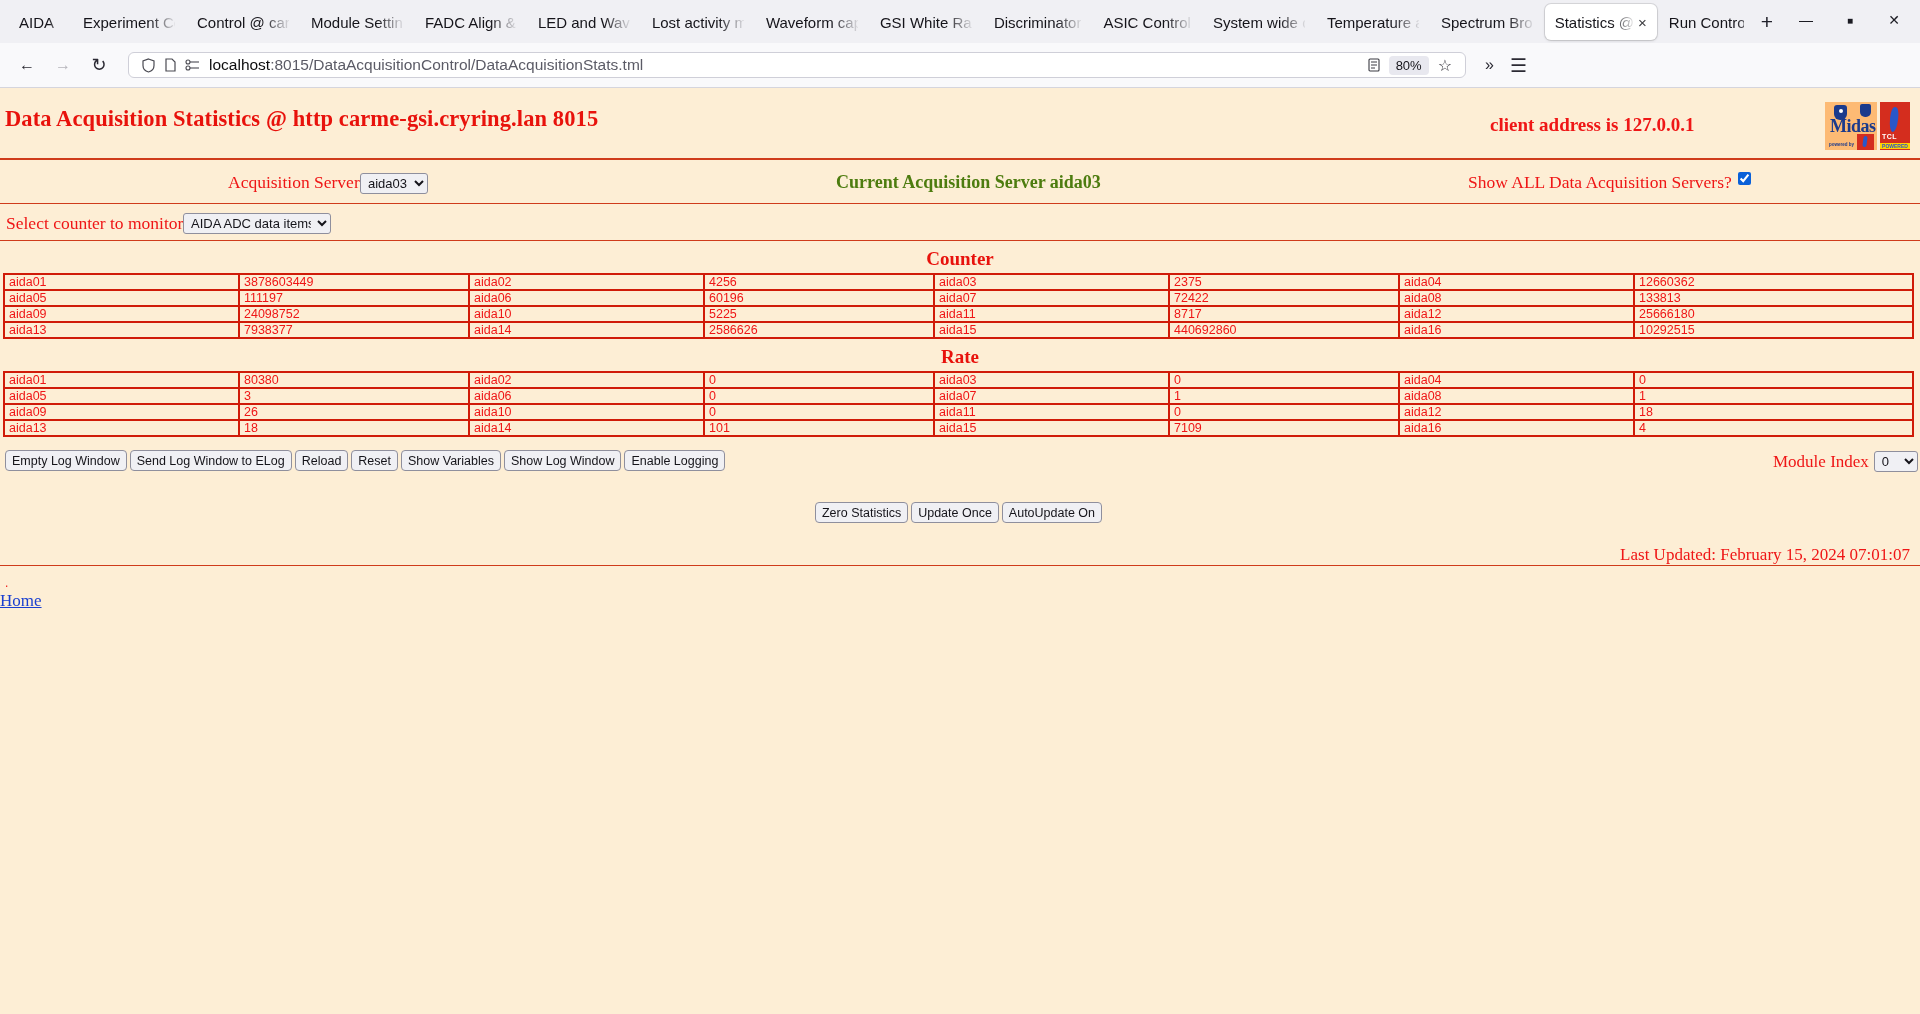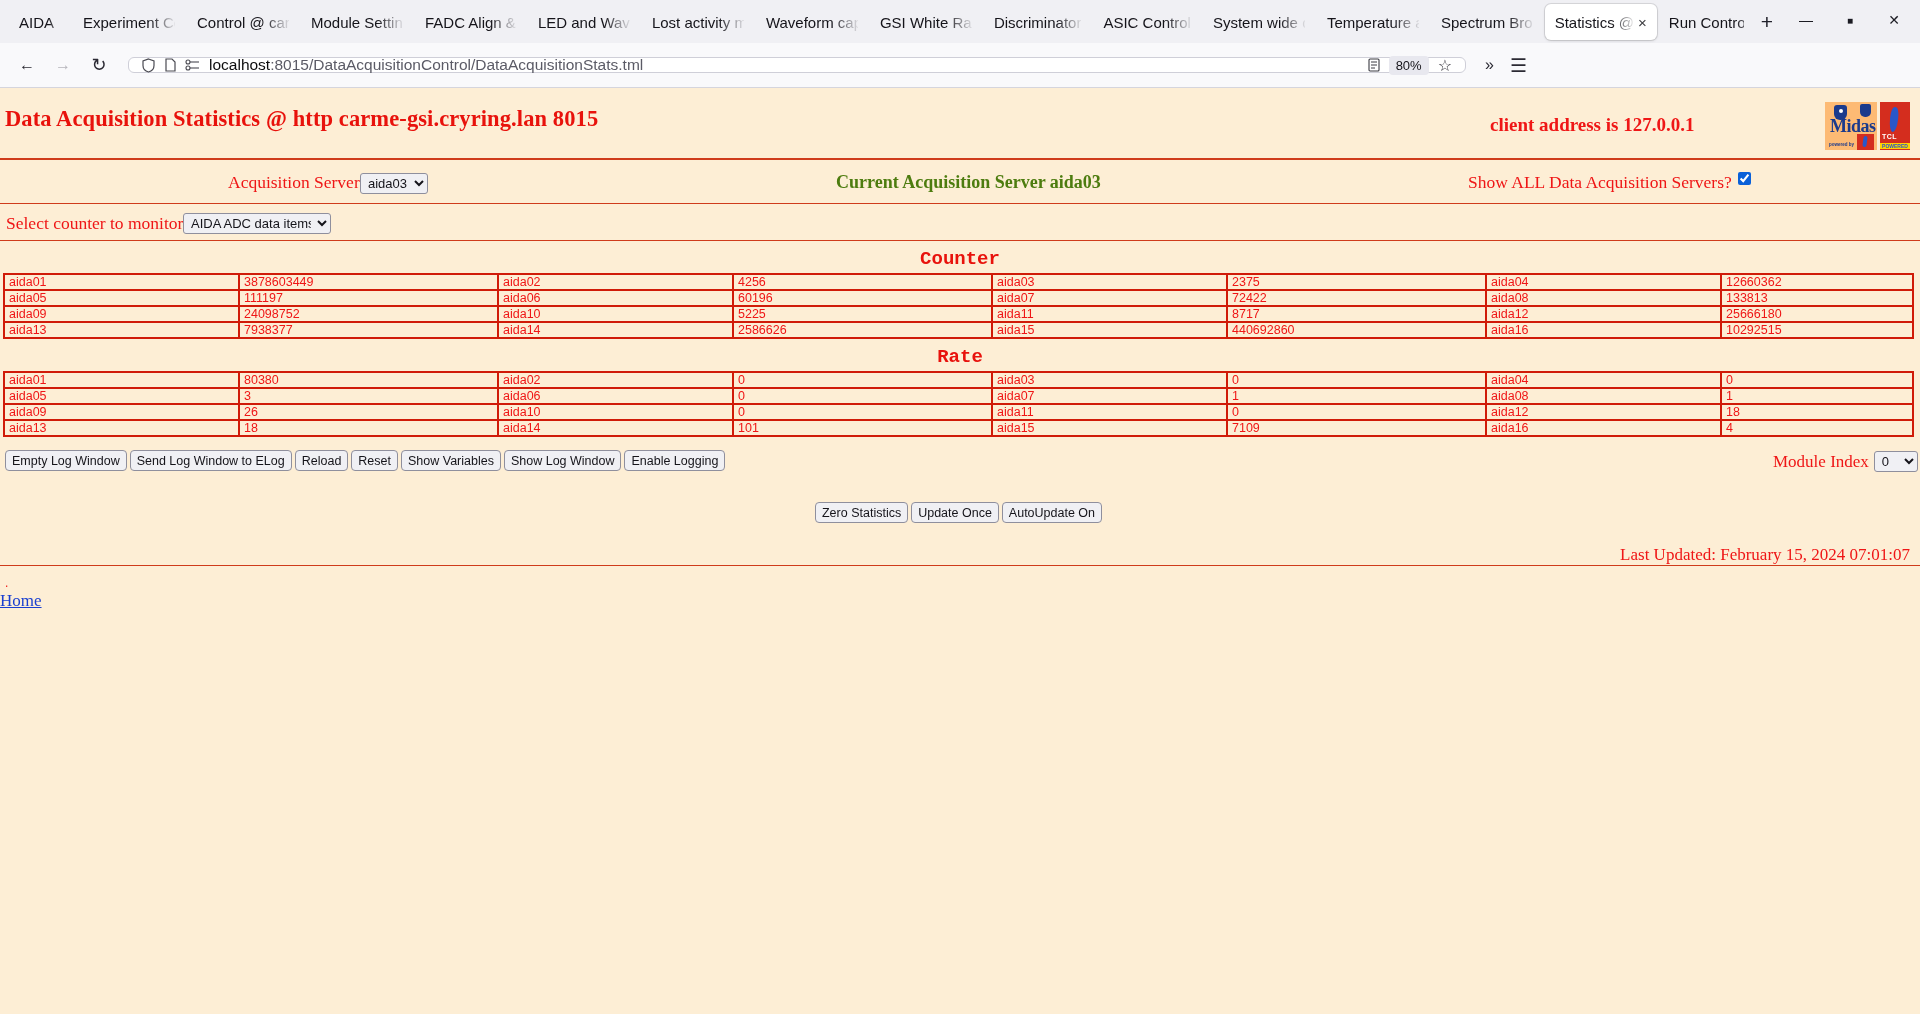--- a/index.html
+++ b/index.html
@@ -35,21 +35,21 @@
   .tab.active { background: #ffffff; box-shadow: 0 0 0 1px rgba(0,0,0,0.10), 0 1px 3px rgba(0,0,0,0.12); max-width: 128px; }
   .tab .closex { margin-left: 4px; font-size: 15px; color: #3a3a3e; flex: 0 0 auto; line-height: 1; }
   .newtab { width: 34px; height: 34px; margin: 0 0 4px 6px; display: flex; align-items: center; justify-content: center; font-size: 21px; color: #21212b; flex: 0 0 auto; }
   .wincontrols { display: flex; align-items: center; height: 43px; flex: 0 0 auto; padding-bottom: 3px; }
   .wc { width: 44px; height: 38px; display: flex; align-items: center; justify-content: center; color: #1b1b22; font-size: 14px; }
 
   .navbar { height: 44px; background: #f9f9fb; display: flex; align-items: center; padding: 0 9px; flex: 0 0 44px; }
   .navbtn { width: 36px; height: 34px; display: flex; align-items: center; justify-content: center; color: #2b2a33; }
   .navbtn.dim { color: #b6b5bb; }
   .urlbar {
-    flex: 1 1 auto; height: 16px; background: #ffffff; border: 1px solid #cfcfd8; border-radius: 6px;
+    flex: 1 1 auto; height: 26px; background: #ffffff; border: 1px solid #cfcfd8; border-radius: 6px;
     margin: 0 9px 0 11px; display: flex; align-items: center; padding: 0 8px; min-width: 0;
     max-width: 1338px;
   }
   .urlbar .ic { width: 22px; display: flex; align-items: center; justify-content: center; color: #4a4a52; flex: 0 0 auto; }
   .urltext { font-size: 15.5px; color: #0c0c0d; margin-left: 6px; white-space: nowrap; overflow: hidden; flex: 1 1 auto; }
   .urltext .dim { color: #5b5b66; }
   .zoomchip { font-size: 13px; color: #15141a; background: #e8e8ef; border-radius: 4px; padding: 2px 7px; margin: 0 4px; }
   .star { color: #2b2a33; padding: 0 5px; font-size: 16px; }
   .chev { color: #2b2a33; padding: 0 10px; font-size: 16px; }
   .hamb { color: #2b2a33; padding: 0 10px 0 6px; font-size: 19px; }
@@ -90,30 +90,30 @@
     background: #f0f0f4; border: 1px solid #8f8f9d; border-radius: 3px;
     padding: 1px 3px; height: 21px;
   }
   input[type=checkbox].ui { width: 13px; height: 13px; accent-color: #0a60d8; margin: 0; vertical-align: middle; }
 
   .counterrow { position: relative; height: 30px; margin-top: 6px; }
   .counterrow .lbl { position: absolute; left: 6px; top: 3px; font-family: "Liberation Serif", serif; font-size: 17.5px; color: #ef1616; }
   .counterrow .sel { position: absolute; left: 183px; top: 3px; }
   select.wide { width: 148px; }
 
-  .sectitle { text-align: center; font-family: Liberation Mono, monospace; font-weight: bold; font-size: 19px; color: #e8120c; margin: 7px 0 3px 0; }
+  .sectitle { text-align: center; font-family: Liberation Serif, serif; font-weight: bold; font-size: 19px; color: #e8120c; margin: 7px 0 3px 0; }
 
   table.stat { width: 1911px; margin-left: 3px; border-collapse: collapse; table-layout: fixed; }
   table.stat td {
     border: 2px solid #d01b08; color: #ef1616; font-size: 12.5px;
     font-family: "Liberation Sans", sans-serif; padding: 0 0 0 4px; height: 15px; line-height: 14px;
     white-space: nowrap; overflow: hidden;
   }
   table.stat td.nm { width: 235px; }
-  table.stat td.vl { width: 259px; }
+  table.stat td.vl { width: 230px; }
   table.stat td.vl.last { width: auto; }
 
   .btnrow { position: relative; height: 30px; margin-top: 13px; }
   button.ui {
     font-family: "Liberation Sans", sans-serif; font-size: 12.5px; color: #15141a;
     background: #f0f0f4; border: 1px solid #8f8f9d; border-radius: 4px;
     padding: 2px 6px; height: 21px; margin-right: 3px; vertical-align: top;
   }
   .btnrow .left { position: absolute; left: 5px; top: 0; white-space: nowrap; }
   .btnrow .right { position: absolute; left: 1773px; top: 1px; font-family: "Liberation Serif", serif; font-size: 17px; color: #ef1616; display: flex; align-items: center; gap: 5px; white-space: nowrap; }

